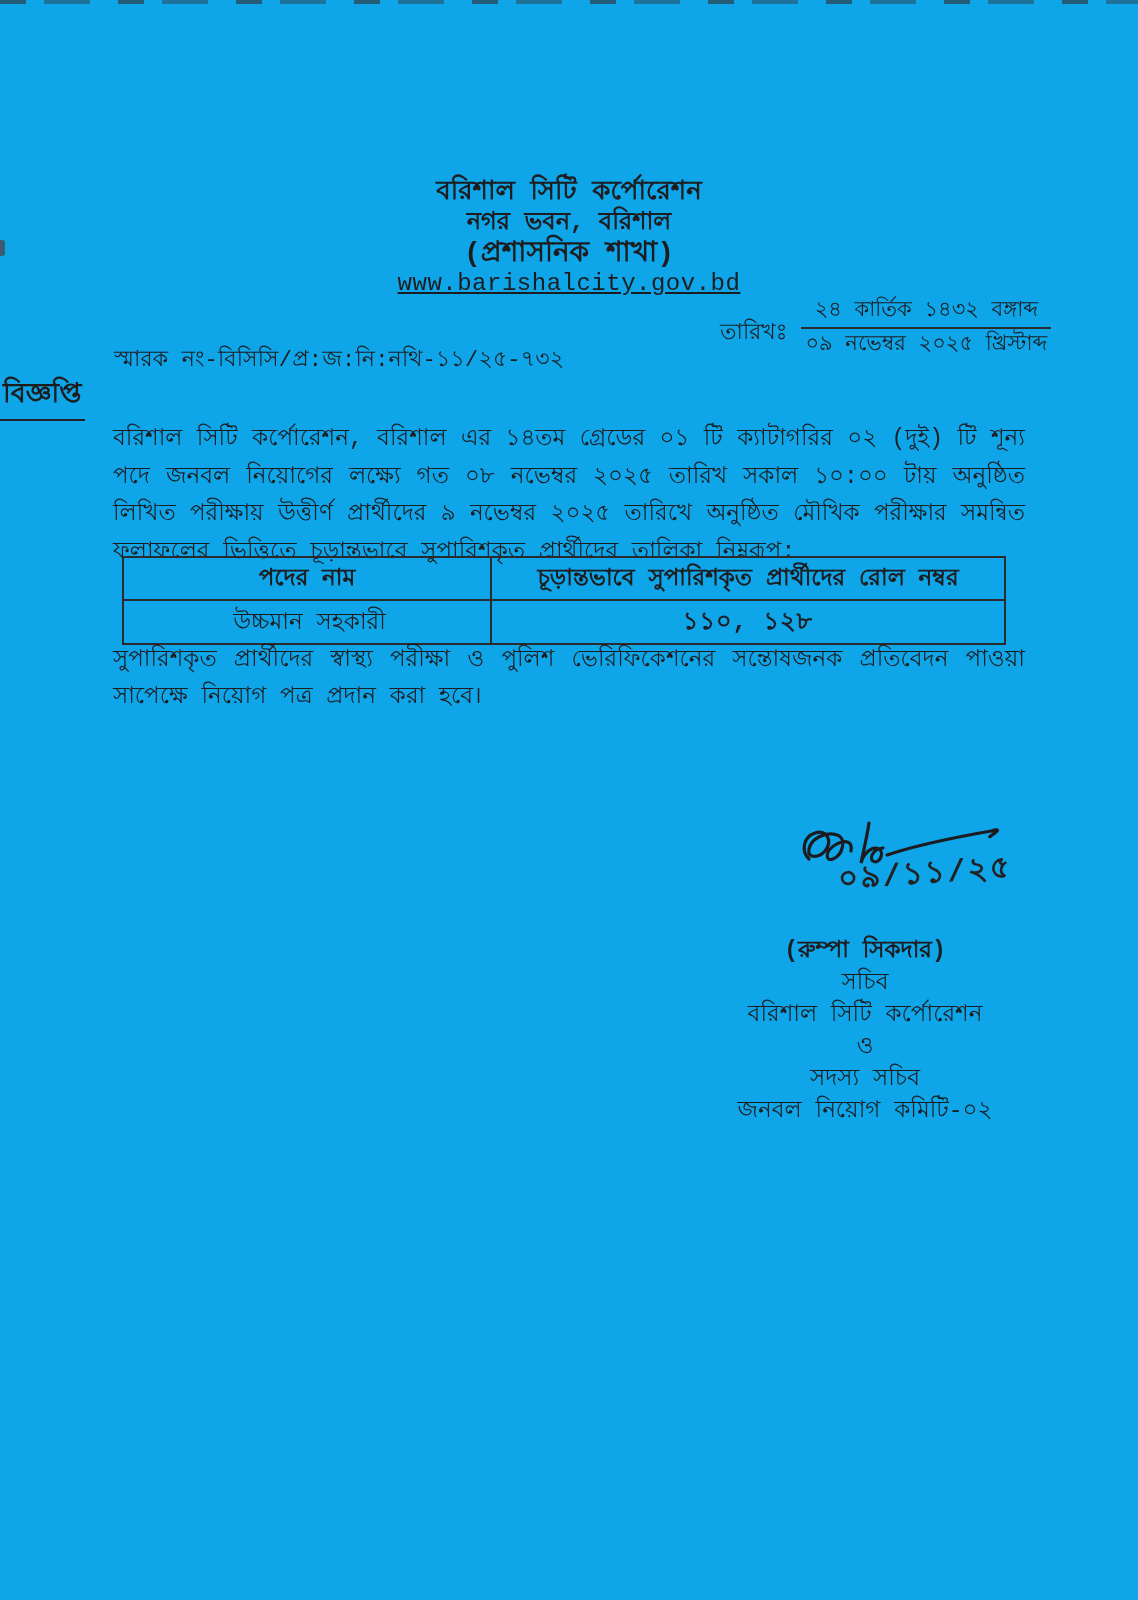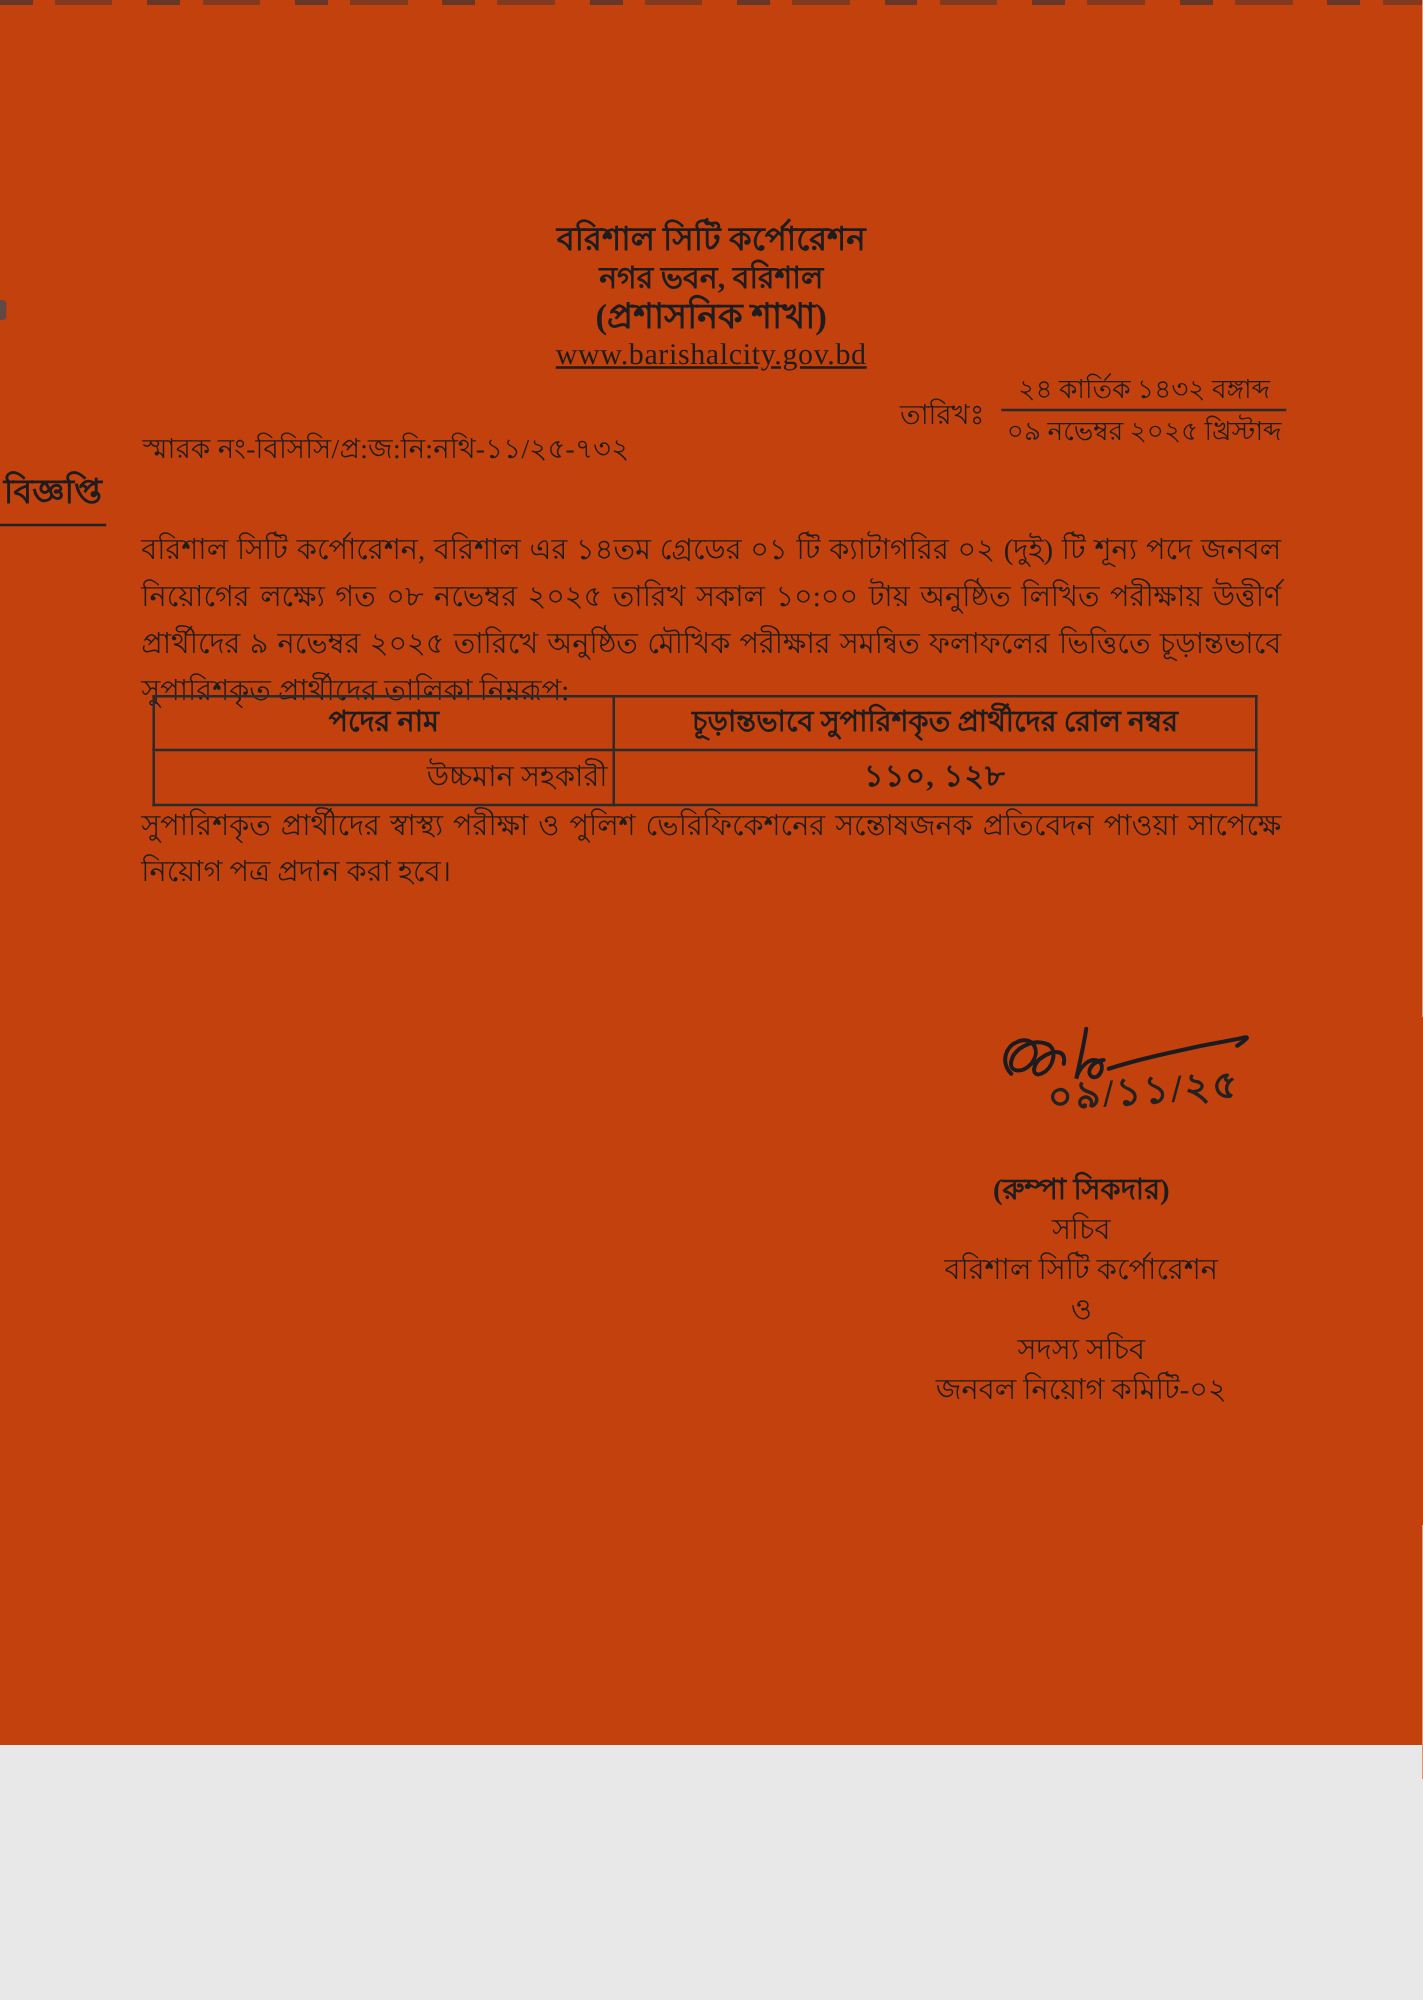--- a/index.html
+++ b/index.html
@@ -1,23 +1,23 @@
 <!DOCTYPE html>
 <html lang="bn"><head>
 <meta charset="utf-8">
 <style>
   * { margin: 0; padding: 0; box-sizing: border-box; }
   html, body { background: #e8e8e8; }
   .page {
     position: relative;
     width: 1138px;
-    height: 1396px;
+    height: 1600px;
     margin: 0 auto;
-    background: #c2410c;
-    font-family: Liberation Serif, serif;
+    background: #0ea5e9;
+    font-family: Liberation Mono, monospace;
     color: #1d1d1f;
     overflow: hidden;
   }
   
   .scan-top-edge {
     position: absolute; top: 0; left: 0; width: 100%; height: 4px;
     background: repeating-linear-gradient(90deg,
       rgba(50,50,55,.85) 0 26px, rgba(50,50,55,0) 26px 44px,
       rgba(50,50,55,.6) 44px 90px, rgba(50,50,55,0) 90px 118px);
     opacity: .75;
@@ -68,21 +68,21 @@
   .result-table {
     position: absolute; left: 122px; top: 556px; width: 884px;
     border-collapse: collapse; table-layout: fixed;
   }
   .result-table th, .result-table td {
     border: 2px solid #2b2b2e; font-size: 23px; vertical-align: middle;
   }
   .result-table col.c1 { width: 368px; }
   .result-table th { font-weight: bold; text-align: center; height: 37px; padding: 1px 20px; }
   .result-table td { height: 34px; padding: 1px 4px; }
-  td.post-name { text-align: right; padding-left: 9px; }
+  td.post-name { text-align: center; padding-left: 9px; }
   td.roll-numbers { text-align: center; font-weight: bold; font-size: 24px; letter-spacing: 1px; }
   
   .sig-scrawl { position: absolute; left: 795px; top: 815px; width: 212px; height: 62px; }
   .sig-scrawl svg { width: 100%; height: 100%; }
   .sig-hand-date {
     position: absolute; left: 838px; top: 848px;
     font-size: 31px; font-weight: bold; color: #222;
     transform: rotate(-4deg); letter-spacing: 2px; white-space: nowrap;
   }
   .sig-block {

